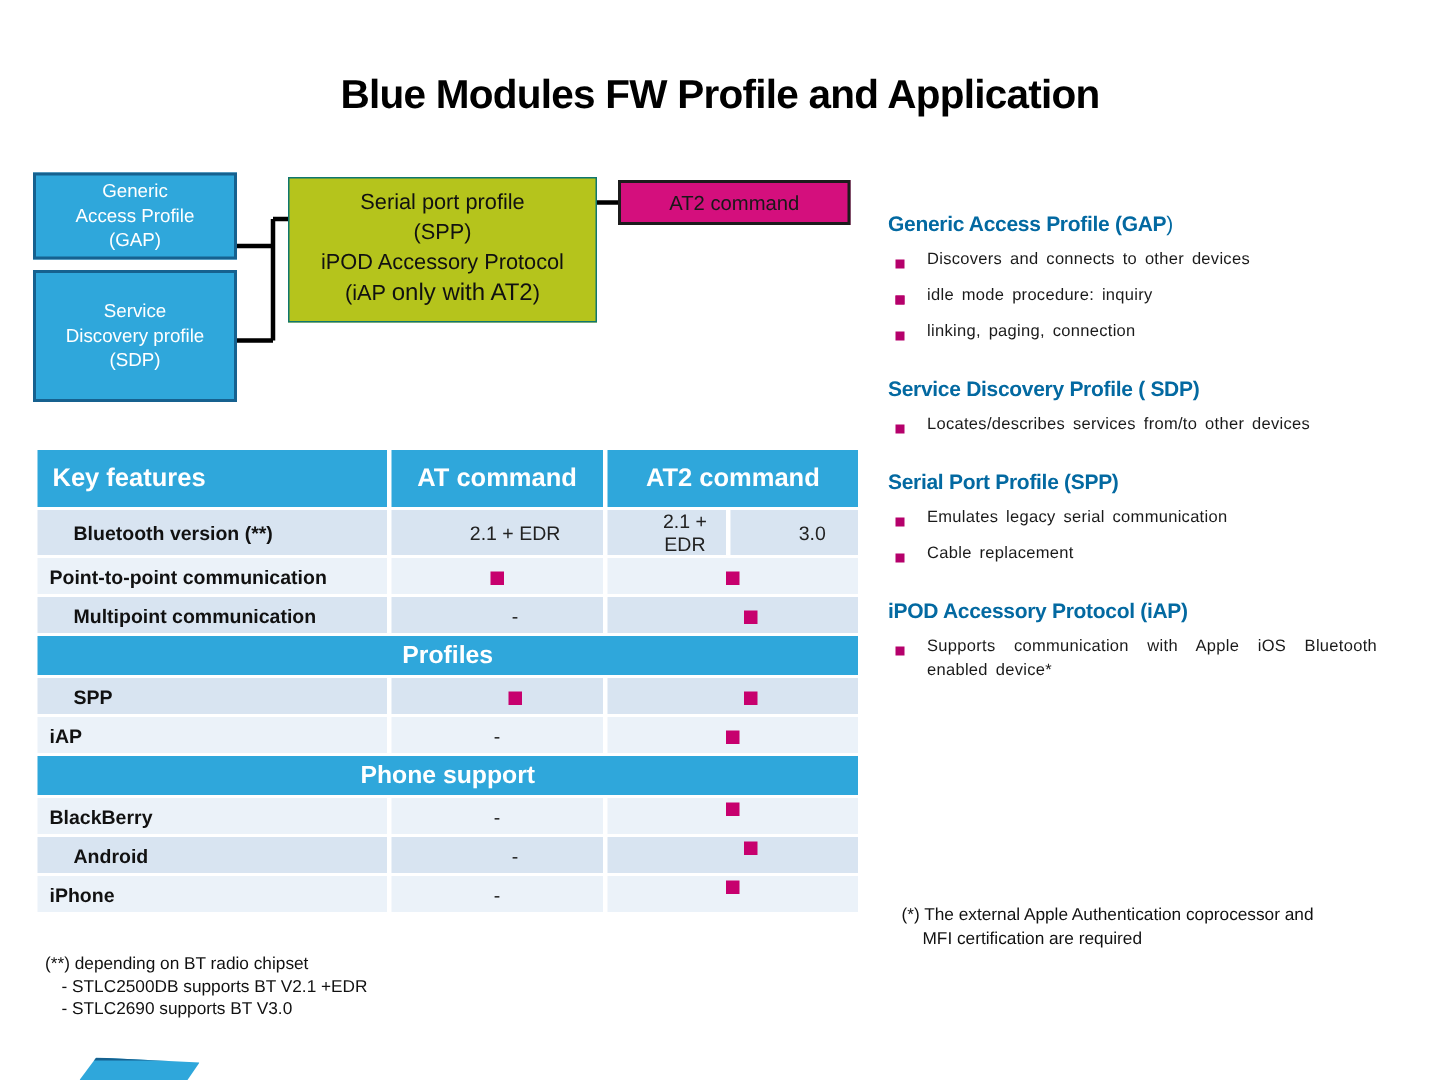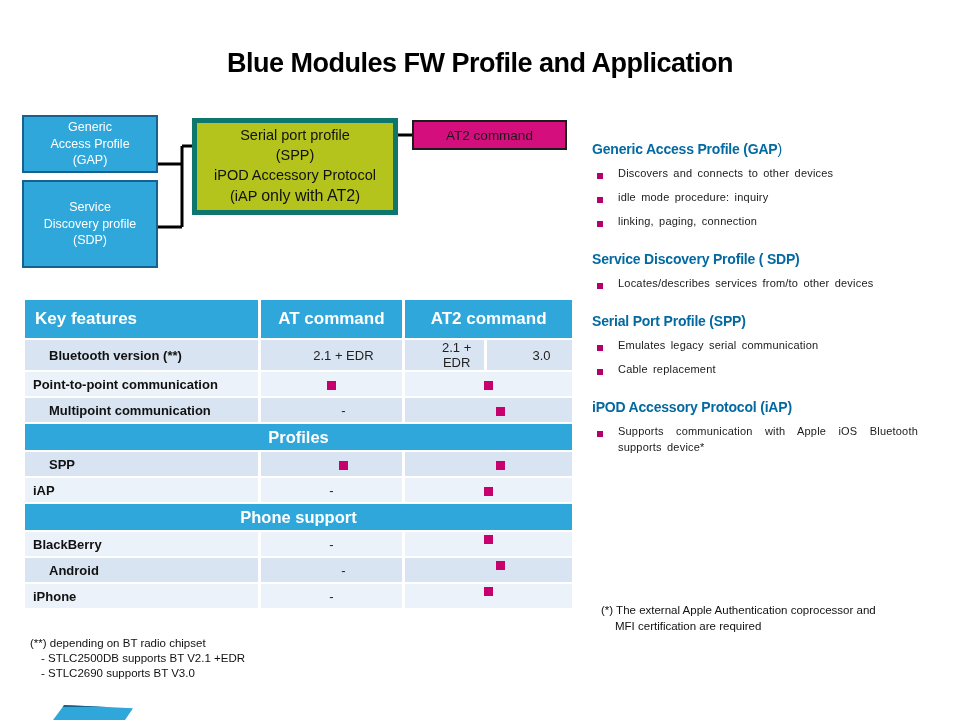--- a/index.html
+++ b/index.html
@@ -17,21 +17,21 @@
   
   .dbox { position:absolute; display:flex; flex-direction:column; align-items:center; justify-content:center; text-align:center; }
   .bluebox {
     background:var(--blue); border:2px solid var(--border-blue);
     color:#fff; font-size:12.5px; line-height:1.35;
   }
   .gap-box { left:22px; top:115px; width:136px; height:58px; }
   .sdp-box { left:22px; top:180px; width:136px; height:88px; }
   .spp-box {
     left:192px; top:118px; width:206px; height:97px;
-    background:var(--green); border:5px solid #0f766e;
+    background:var(--green); border:1px solid #0f766e;
     color:#111; font-size:14.5px; line-height:1.38;
   }
   .spp-box .small { font-size:16px; }
   .at2-box {
     left:412px; top:120px; width:155px; height:30px;
     background:var(--magenta); border:2px solid #1c1c1c;
     color:#181818; font-size:13.5px;
   }
   .connectors { position:absolute; left:0; top:0; width:960px; height:720px; pointer-events:none; }
   
@@ -204,21 +204,21 @@
       <div class="rsec">
         <h2>Serial Port Profile (SPP)</h2>
         <ul>
           <li><span class="bullet-sq"></span><span>Emulates legacy serial communication</span></li>
           <li><span class="bullet-sq"></span><span>Cable replacement</span></li>
         </ul>
       </div>
       <div class="rsec">
         <h2>iPOD Accessory Protocol (iAP)</h2>
         <ul>
-          <li><span class="bullet-sq"></span><span>Supports communication with Apple iOS Bluetooth supports device*</span></li>
+          <li><span class="bullet-sq"></span><span>Supports communication with Apple iOS Bluetooth enabled device*</span></li>
         </ul>
       </div>
     </div>
 
   <div class="right-footnote">
     <div>(*) The external Apple Authentication coprocessor and</div>
     <div class="fn2">MFI certification are required</div>
   </div>
 
   <div class="corner-deco"></div>

